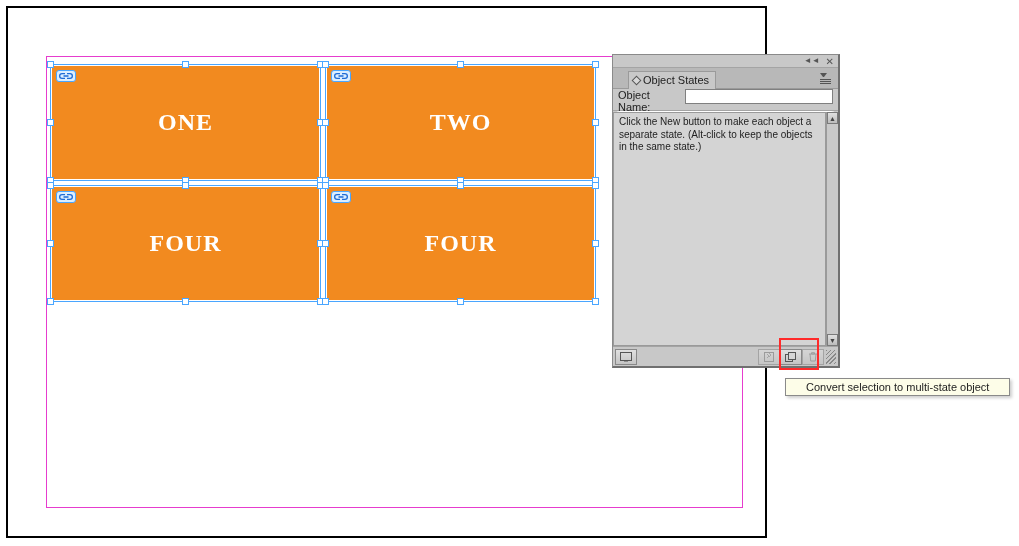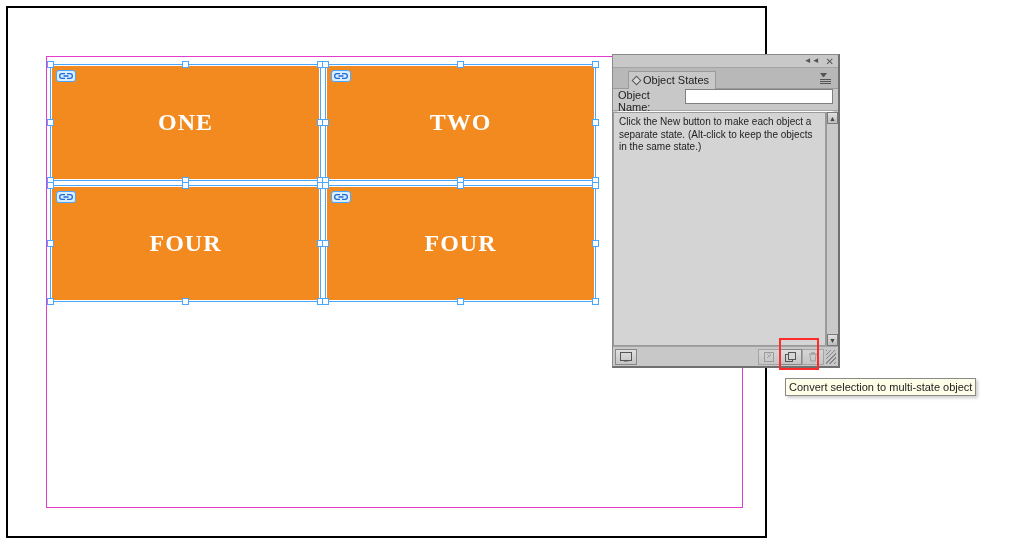--- a/index.html
+++ b/index.html
@@ -148,21 +148,21 @@
       pointer-events: none;
       top: 338px; left: 779px;
       width: 40px; height: 32px;
     }
 
     .tooltip {
       position: absolute;
       top: 378px; left: 785px;
       background: #fdfde8;
       border: 1px solid #8a8a8a;
-      padding: 2px 3px;
+      padding: 2px 20px;
       font-size: 11px; color: #222;
       white-space: nowrap;
       box-shadow: 2px 2px 3px rgba(0,0,0,.2);
     }
   </style>
 </head>
 <body>
 
 <div class="outer-border">
   <div class="margin-guide"></div>

